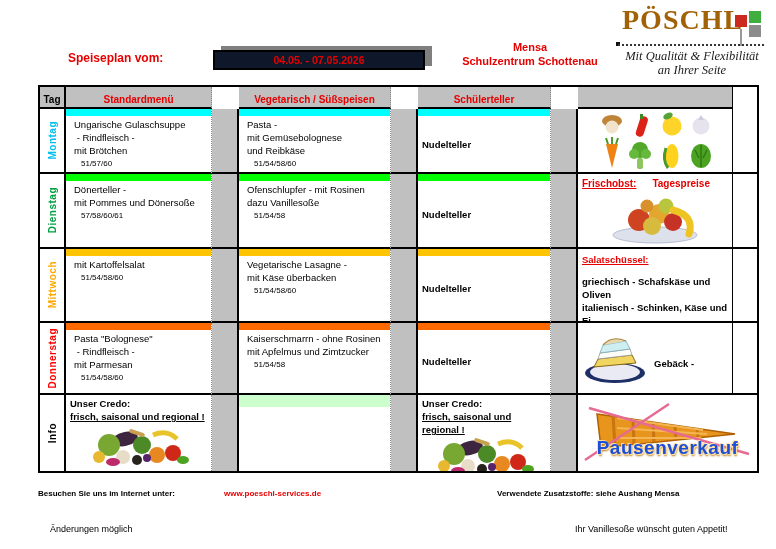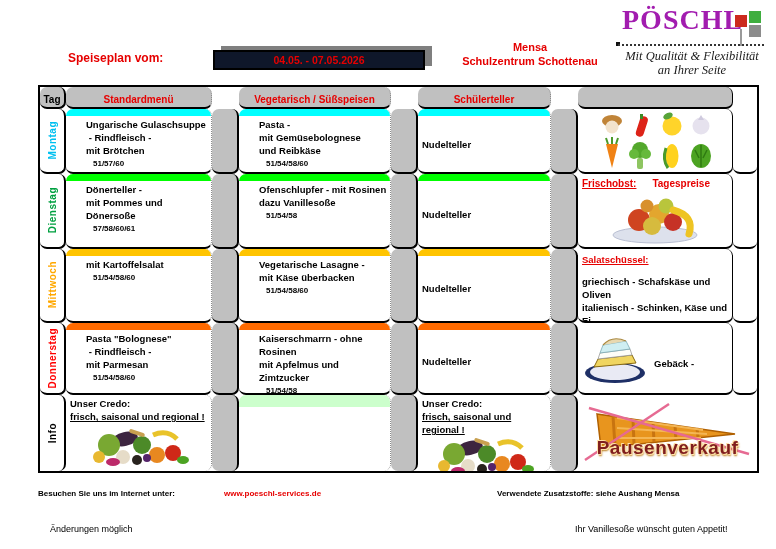--- a/index.html
+++ b/index.html
@@ -9,64 +9,64 @@
   .red{color:var(--red,#e60000);}
 
   
   .speiseplan{left:68px;top:51px;font-size:12px;font-weight:bold;}
   .date-shadow{left:221px;top:46px;width:211px;height:20px;background:#7f7f7f;}
   .date-box{left:213px;top:50px;width:208px;height:16px;background:#0f172a;border:2px solid #000;
             text-align:center;font-size:10.5px;font-weight:bold;line-height:16px;}
   .mensa{left:445px;top:40px;width:170px;text-align:center;font-size:11px;font-weight:bold;line-height:14px;}
   .logo{left:616px;top:4px;width:156px;height:84px;}
   .logo-name{position:absolute;left:6px;top:0px;font-family:"Liberation Serif",serif;font-weight:bold;
-             font-size:28px;letter-spacing:1px;color:#a21caf;}
+             font-size:28px;letter-spacing:1px;color:#a16207;}
   .sq{position:absolute;width:12px;height:12px;}
   .sq-red{left:119px;top:11px;background:#cc2a1e;}
   .sq-green{left:133px;top:7px;background:#3fae3f;}
   .sq-gray{left:133px;top:21px;background:#8c8c8c;}
   .logo-stem{position:absolute;left:124px;top:25px;width:2px;height:17px;background:#9a9a9a;}
   .logo-dotted{position:absolute;left:2px;top:40px;width:146px;border-top:2px dotted #333;}
   .logo-dot-sq{position:absolute;left:0px;top:38px;width:4px;height:4px;background:#111;}
   .logo-tagline{position:absolute;left:0;top:45px;width:152px;text-align:center;
                 font-family:"Liberation Serif",serif;font-style:italic;font-size:12.5px;line-height:14px;color:#1a1a1a;}
 
   
   .t{left:38px;top:85px;border:2px solid #000;display:grid;background:#fff;
      grid-template-columns:26px 146px 27px 152px 27px 133px 27px 155px 24px;
      grid-template-rows:22px 65px 75px 74px 72px 76px;}
-  .c{box-sizing:border-box;border-right:2px solid #000;border-bottom:2px solid #000;overflow:hidden;position:relative;background:#fff;border-radius:7px;}
+  .c{box-sizing:border-box;border-right:2px solid #000;border-bottom:2px solid #000;overflow:hidden;position:relative;background:#fff;}
   .c.dot{border-right:1px dotted #8a8a8a;}
   .c.thin{border-right:1.5px solid #000;}
   .c.noR{border-right:none;}
   .c.noB{border-bottom:none;}
   .h{background:var(--gray,#c0c0c0);display:flex;justify-content:center;align-items:flex-end;
      font-size:10px;font-weight:bold;padding-bottom:2px;}
   .h.eur{align-items:flex-start;padding-top:2px;font-size:9.5px;color:#000;margin-left:48px;}
   .g{background:var(--gray,#c0c0c0);}
   .day{display:flex;align-items:center;justify-content:center;}
   .day span{writing-mode:vertical-rl;transform:rotate(180deg);font-size:10px;font-weight:bold;letter-spacing:0.5px;}
   .bar{width:100%;height:7px;flex:0 0 auto;}
   .mcell{display:flex;flex-direction:column;}
-  .mtxt{padding:2px 3px 0 20px;font-size:9.5px;font-weight:bold;line-height:13px;}
+  .mtxt{padding:2px 3px 0 8px;font-size:9.5px;font-weight:normal;line-height:13px;}
   .mline{white-space:pre-wrap;}
   .nums{padding-left:7px;font-size:8px;}
   .schbody{flex:1;display:flex;align-items:center;padding-left:4px;font-size:9.5px;font-weight:bold;}
   .xcell{display:flex;flex-direction:column;}
   .center-img{flex:1;display:flex;align-items:center;justify-content:center;}
   .frisch-row{display:flex;justify-content:space-between;padding:4px 22px 0 4px;font-size:10px;font-weight:bold;}
   .u{text-decoration:underline;}
   .salat{padding:4px 3px 0 4px;font-size:9.5px;font-weight:bold;line-height:13px;}
   .salat .gap{height:9px;}
   .cake-row{display:flex;align-items:flex-start;padding:6px 2px 0 4px;gap:6px;}
   .cake-txt{font-size:9.5px;font-weight:bold;line-height:13px;padding-top:2px;white-space:pre-wrap;}
   .credo{padding:2px 2px 0 4px;font-size:9.5px;font-weight:bold;line-height:13px;}
   .pausen{position:relative;}
   .pausen-txt{position:absolute;left:50%;transform:translateX(-50%);bottom:12px;font-size:19px;font-weight:bold;
-              color:#7f1d1d;letter-spacing:0.5px;white-space:nowrap;
+              color:#1d4ed8;letter-spacing:0.5px;white-space:nowrap;
               text-shadow:1px 1px 0 #ffe2a8,-1px -1px 0 #ffe2a8,1px 2px 2px #b87710;}
 
   
   .f1{left:38px;top:473px;width:735px;font-size:11px;white-space:nowrap;}
   .f1 .company{font-size:12px;font-weight:bold;}
   .f2a{left:38px;top:489px;font-size:8px;font-weight:bold;}
   .f2b{left:224px;top:489px;font-size:8px;font-weight:bold;}
   .f2c{left:497px;top:489px;font-size:8px;font-weight:bold;}
   .changes{left:50px;top:524px;font-size:9px;}
   .appetit{left:575px;top:524px;font-size:9px;}

